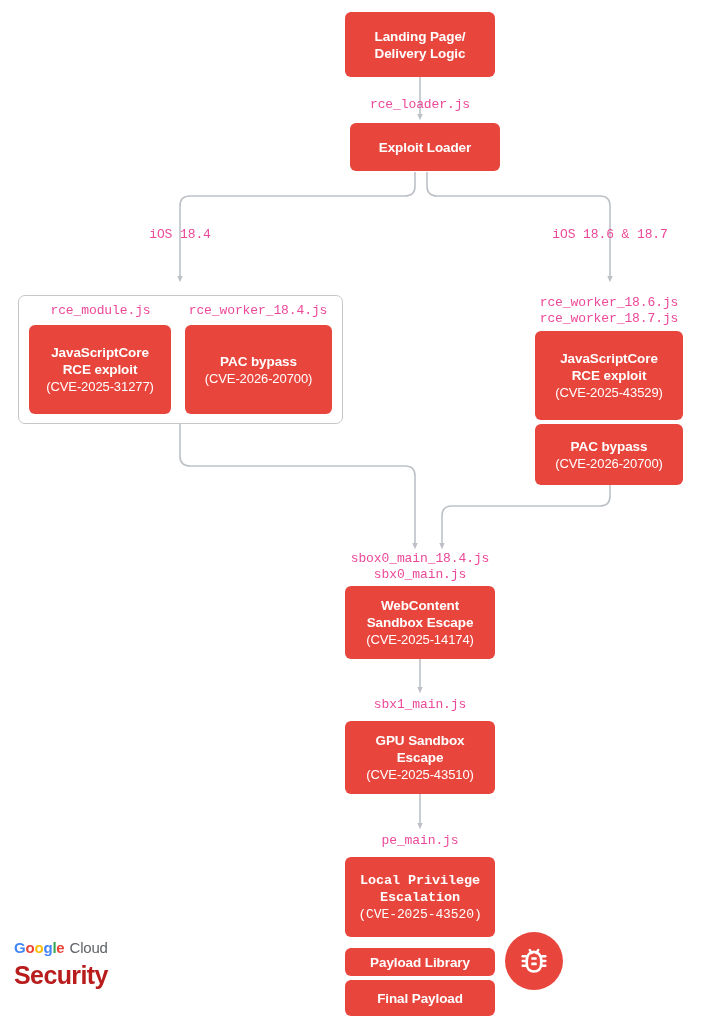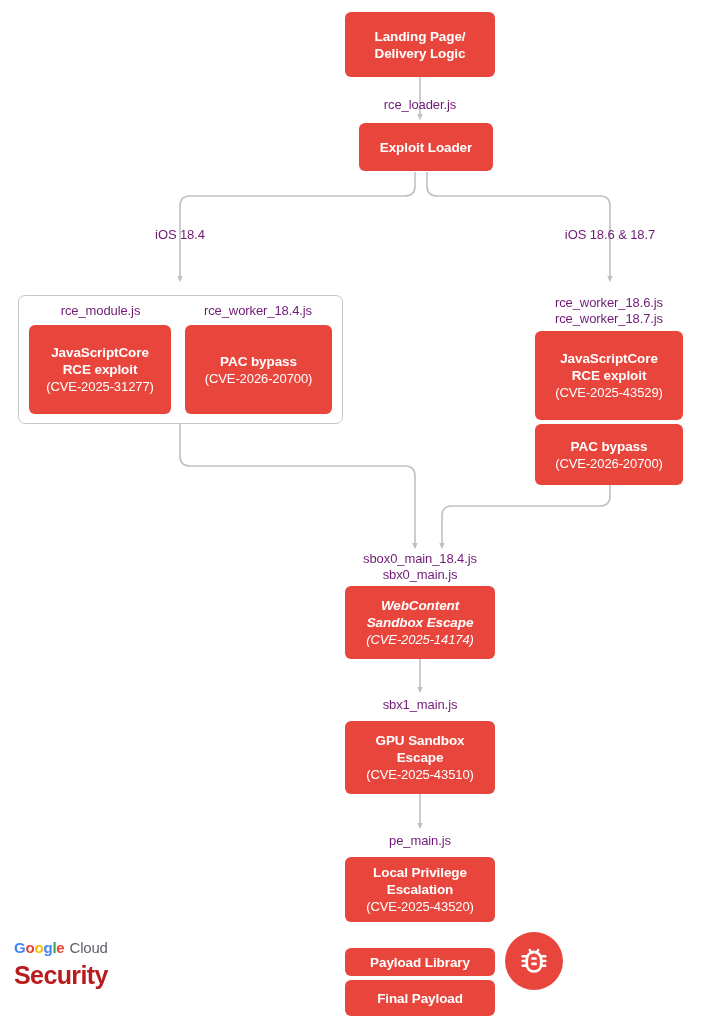--- a/index.html
+++ b/index.html
@@ -48,26 +48,27 @@
     letter-spacing: -0.1px;
   }
   .node .t2 {
     font-weight: normal;
     font-size: 13px;
     line-height: 17px;
     letter-spacing: -0.1px;
   }
   .edge-label {
     position: absolute;
-    color: #701a75;
+    color: #ec4899;
     font-size: 13px;
     line-height: 16px;
     text-align: center;
     white-space: pre-line;
     letter-spacing: -0.1px;
+    font-family: Liberation Mono, monospace;
   }
   .group-box {
     position: absolute;
     border: 1.4px solid #c5c8ca;
     border-radius: 7px;
     background: #ffffff;
     box-sizing: border-box;
   }
   .bug-badge {
     position: absolute;
@@ -136,21 +137,21 @@
     </g>
   </svg>
 
   <div class="node" style="left:345px; top:12px; width:150px; height:65px;">
     <div class="t1">Landing Page/</div>
     <div class="t1">Delivery Logic</div>
   </div>
 
   <div class="edge-label" style="left:345px; top:97px; width:150px;">rce_loader.js</div>
 
-  <div class="node" style="left:359px; top:123px; width:134px; height:48px;">
+  <div class="node" style="left:350px; top:123px; width:150px; height:48px;">
     <div class="t1">Exploit Loader</div>
   </div>
 
   <div class="edge-label" style="left:110px; top:227px; width:140px;">iOS 18.4</div>
 
   <div class="edge-label" style="left:540px; top:227px; width:140px;">iOS 18.6 &amp; 18.7</div>
 
   <div class="group-box" style="left:18px; top:295px; width:325px; height:129px;"></div>
 
   <div class="edge-label" style="left:28px; top:303px; width:145px;">rce_module.js</div>
@@ -178,37 +179,37 @@
   </div>
 
   <div class="node" style="left:535px; top:424px; width:148px; height:61px;">
     <div class="t1">PAC bypass</div>
     <div class="t2">(CVE-2026-20700)</div>
   </div>
 
   <div class="edge-label" style="left:340px; top:551px; width:160px;">sbox0_main_18.4.js
 sbx0_main.js</div>
 
-  <div class="node" style="left:345px; top:586px; width:150px; height:73px;font-style:italic;">
+  <div class="node" style="left:345px; top:586px; width:150px; height:73px;">
     <div class="t1">WebContent</div>
     <div class="t1">Sandbox Escape</div>
     <div class="t2">(CVE-2025-14174)</div>
   </div>
 
   <div class="edge-label" style="left:345px; top:697px; width:150px;">sbx1_main.js</div>
 
   <div class="node" style="left:345px; top:721px; width:150px; height:73px;">
     <div class="t1">GPU Sandbox</div>
     <div class="t1">Escape</div>
     <div class="t2">(CVE-2025-43510)</div>
   </div>
 
   <div class="edge-label" style="left:345px; top:833px; width:150px;">pe_main.js</div>
 
-  <div class="node" style="left:345px; top:857px; width:150px; height:65px;">
+  <div class="node" style="left:345px; top:857px; width:150px; height:80px;font-family:Liberation Mono, monospace;">
     <div class="t1">Local Privilege</div>
     <div class="t1">Escalation</div>
     <div class="t2">(CVE-2025-43520)</div>
   </div>
 
   <div class="node" style="left:345px; top:948px; width:150px; height:28px;">
     <div class="t1">Payload Library</div>
   </div>
 
   <div class="node" style="left:345px; top:980px; width:150px; height:36px;">

